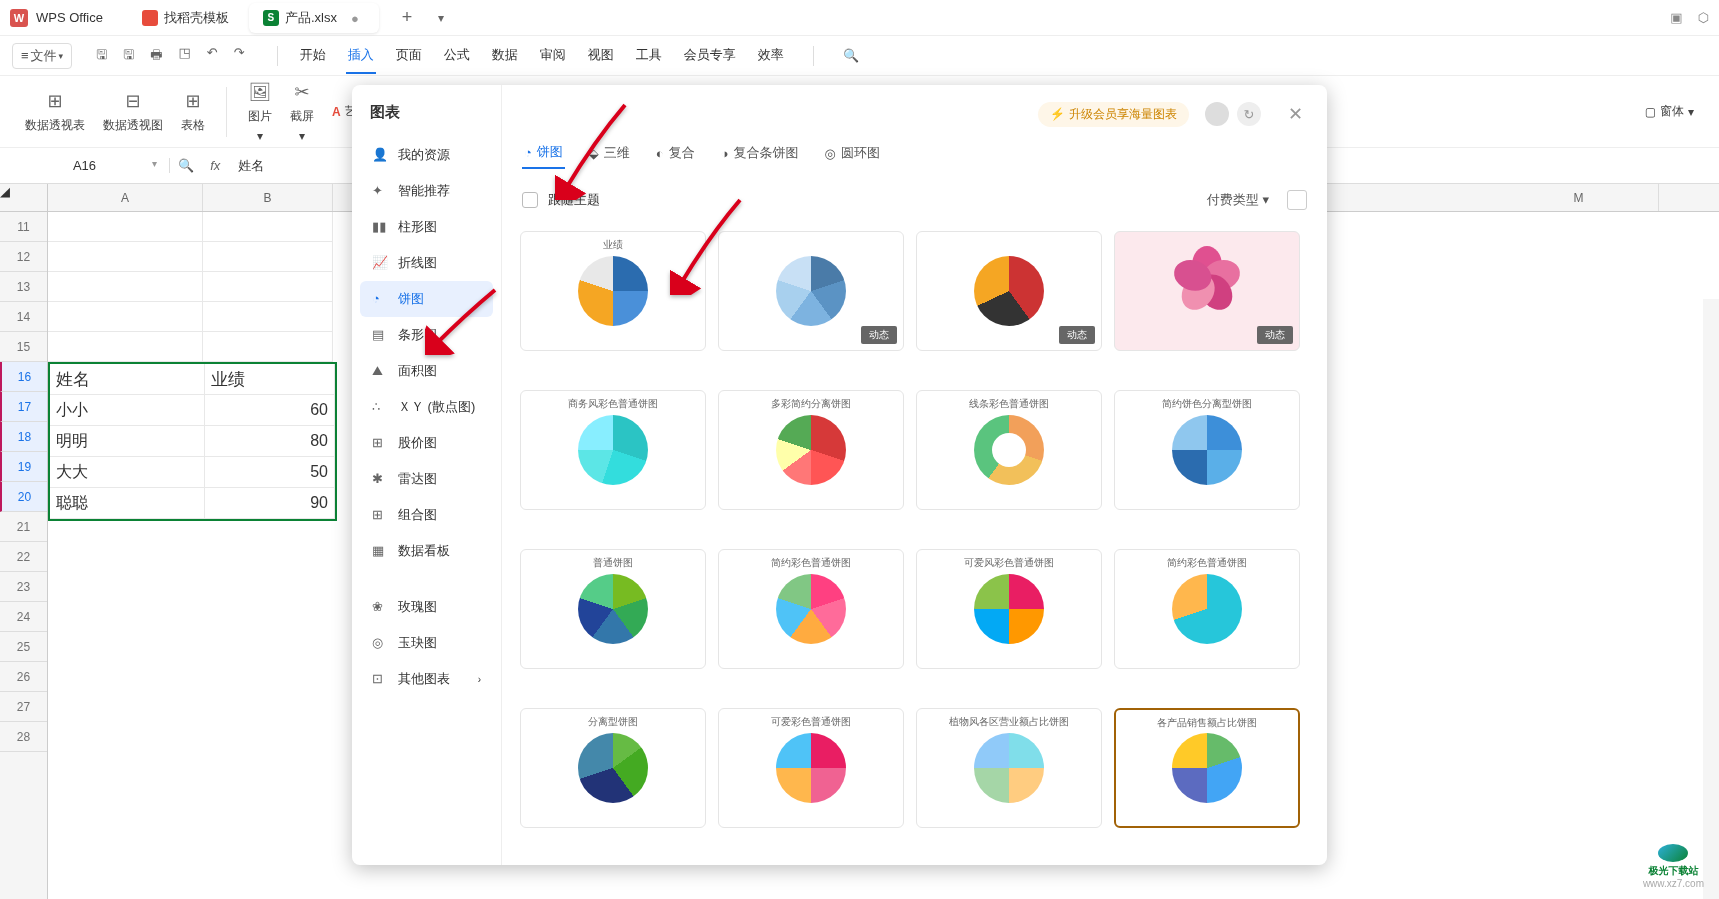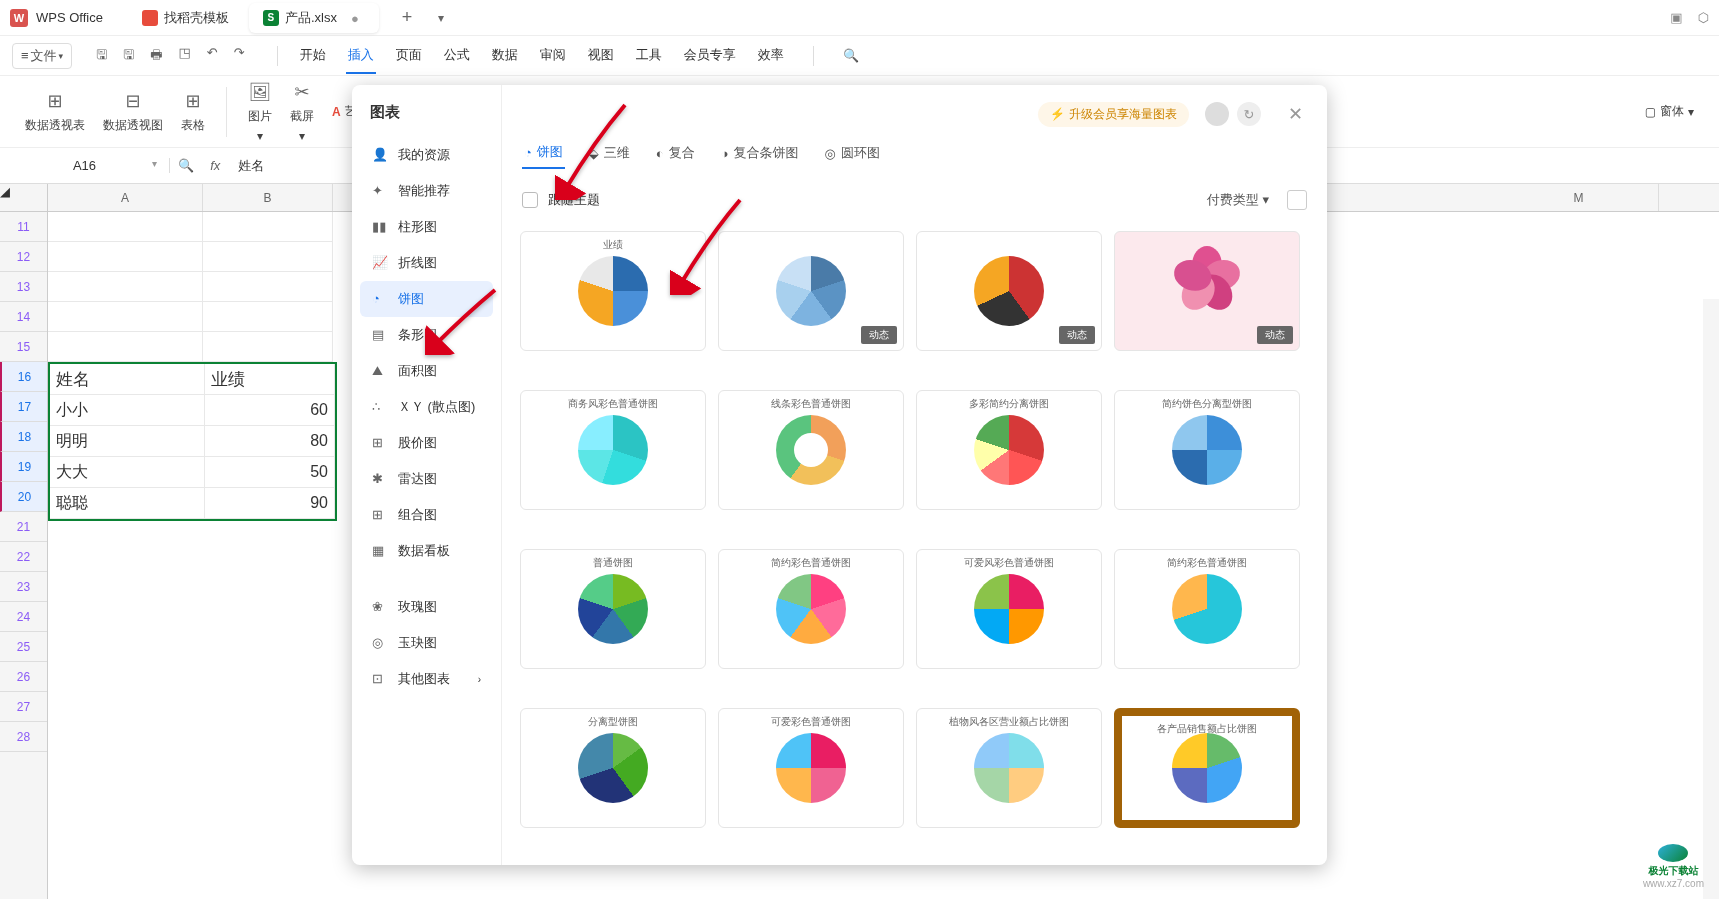--- a/index.html
+++ b/index.html
@@ -30,21 +30,21 @@
 .ribbon-item{display:flex;flex-direction:column;align-items:center;gap:4px;padding:0 5px;cursor:pointer;font-size:12px;color:#444}
 .ribbon-icon{width:24px;height:24px;color:#666;display:flex;align-items:center;justify-content:center;font-size:18px}
 .ribbon-sep{width:1px;height:50px;background:#e5e5e5;margin:0 8px}
 .formula-bar{height:36px;display:flex;align-items:center;border-bottom:1px solid #ddd}
 .cell-ref{width:170px;padding:0 12px;border-right:1px solid #ddd;text-align:center;position:relative}
 .cell-ref::after{content:"▾";position:absolute;right:12px;color:#999;font-size:10px}
 .fx-btn{padding:0 8px;color:#666;cursor:pointer}
 .formula-input{flex:1;padding:0 10px;color:#333}
 .sheet-area{display:flex;height:calc(100vh - 184px);position:relative}
 .row-headers{width:48px;background:#f5f5f5;border-right:1px solid #ccc}
-.row-header{height:30px;display:flex;align-items:center;justify-content:center;border-bottom:1px solid #ddd;font-size:12px;color:#8b5cf6}
+.row-header{height:30px;display:flex;align-items:center;justify-content:center;border-bottom:1px solid #ddd;font-size:12px;color:#737373}
 .row-header.sel{background:#e8f0fe;color:#1a73e8;border-left:2px solid #be185d}
 .grid{flex:1;position:relative}
 .col-headers{display:flex;background:#f5f5f5;border-bottom:1px solid #ccc;height:28px}
 .col-header{border-right:1px solid #ddd;display:flex;align-items:center;justify-content:center;font-size:12px;color:#666}
 .col-a{width:155px}
 .col-b{width:130px}
 .col-m{width:160px;margin-left:auto;margin-right:60px}
 .cells{position:relative}
 .cell-row{display:flex;height:30px}
 .cell{border-right:1px solid #e8e8e8;border-bottom:1px solid #e8e8e8;padding:2px 6px;display:flex;align-items:center}
@@ -70,21 +70,21 @@
 .subtype-tabs{display:flex;gap:22px;padding:0 20px 10px}
 .subtype-tab{display:flex;align-items:center;gap:5px;padding:6px 2px;cursor:pointer;font-size:13px;color:#555}
 .subtype-tab.active{color:#1a73e8;border-bottom:2px solid #1a73e8}
 .filter-bar{display:flex;align-items:center;padding:8px 20px;gap:10px}
 .checkbox{width:16px;height:16px;border:1.5px solid #bbb;border-radius:3px}
 .filter-right{margin-left:auto;display:flex;align-items:center;gap:10px}
 .filter-dd{padding:4px 8px;cursor:pointer;color:#555}
 .grid-icon{width:20px;height:20px;border:1px solid #ccc;border-radius:3px;cursor:pointer}
 .chart-gallery{flex:1;padding:10px 18px;overflow:auto;display:flex;flex-wrap:wrap;gap:12px}
 .template-card{width:186px;height:120px;border:1px solid #e5e5e5;border-radius:6px;position:relative;cursor:pointer;background:#fff;display:flex;flex-direction:column;align-items:center;justify-content:center;padding:6px}
-.template-card.selected{border:8px solid #a16207}
+.template-card.selected{border:2px solid #a16207}
 .template-card .card-title{font-size:10px;color:#666;position:absolute;top:6px;left:0;right:0;text-align:center}
 .badge-dynamic{position:absolute;bottom:6px;right:6px;background:#666;color:#fff;font-size:10px;padding:2px 8px;border-radius:2px}
 .pie{width:70px;height:70px;border-radius:50%}
 .pie1{background:conic-gradient(#2b6caf 0 25%,#4a90d9 25% 50%,#f5a623 50% 80%,#e8e8e8 80% 100%)}
 .pie2{background:conic-gradient(#4a7ba8 0 20%,#5b93c4 20% 40%,#7db3e0 40% 60%,#a8d0ee 60% 80%,#c8e0f5 80% 100%)}
 .pie3{background:conic-gradient(#c33 0 40%,#333 40% 68%,#f5a623 68% 100%)}
 .pie-flower{width:80px;height:80px;position:relative}
 .petal{position:absolute;width:30px;height:38px;border-radius:50%;top:10px;left:25px}
 .pie4{background:conic-gradient(#2bc4c4 0 30%,#3dd 30% 55%,#5ce6e6 55% 75%,#8ef 75% 100%)}
 .pie5{background:conic-gradient(#d63939 0 30%,#f55 30% 50%,#f77 50% 65%,#ffa 65% 80%,#5a5 80% 100%)}
@@ -386,26 +386,26 @@
             <div class="petal" style="background:#f090b0;transform:rotate(216deg) translateY(-15px)"></div>
             <div class="petal" style="background:#d85090;transform:rotate(288deg) translateY(-15px)"></div>
           </div>
           <div class="badge-dynamic">动态</div>
         </div>
       <div class="template-card">
           <div class="card-title">商务风彩色普通饼图</div>
           <div class="pie pie4"></div>
         </div>
       <div class="template-card">
+          <div class="card-title">多彩简约分离饼图</div>
+          <div class="pie pie5"></div>
+        </div>
+      <div class="template-card">
           <div class="card-title">线条彩色普通饼图</div>
           <div class="donut"></div>
-        </div>
-      <div class="template-card">
-          <div class="card-title">多彩简约分离饼图</div>
-          <div class="pie pie5"></div>
         </div>
       <div class="template-card">
           <div class="card-title">简约饼色分离型饼图</div>
           <div class="pie pie6"></div>
         </div>
       <div class="template-card">
           <div class="card-title">普通饼图</div>
           <div class="pie pie7"></div>
         </div>
       <div class="template-card">

